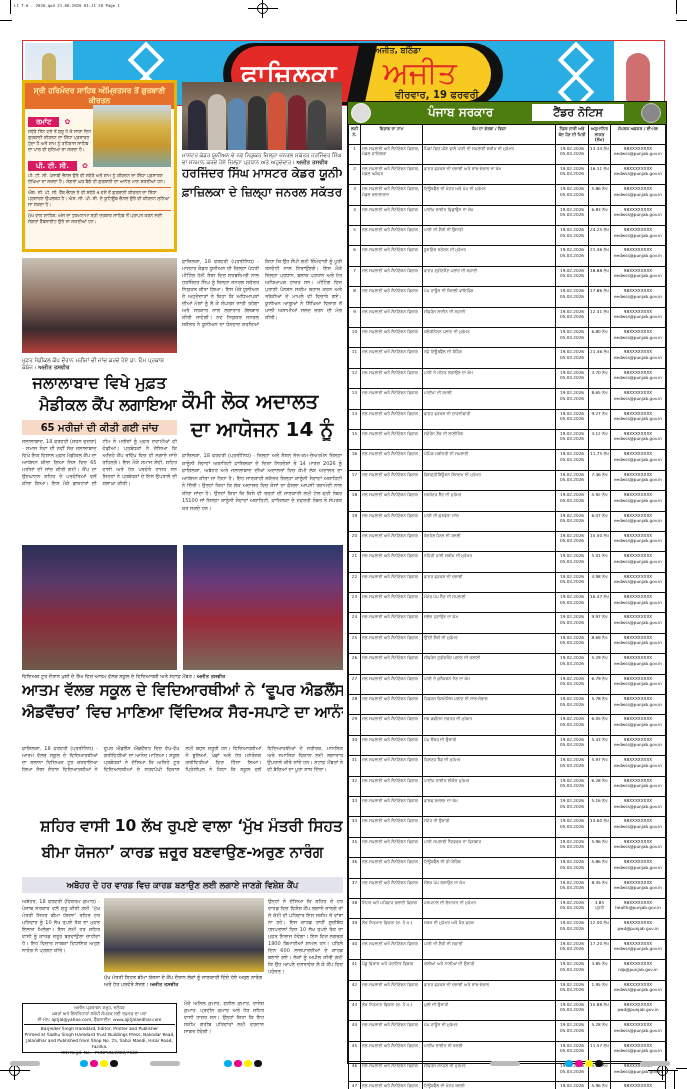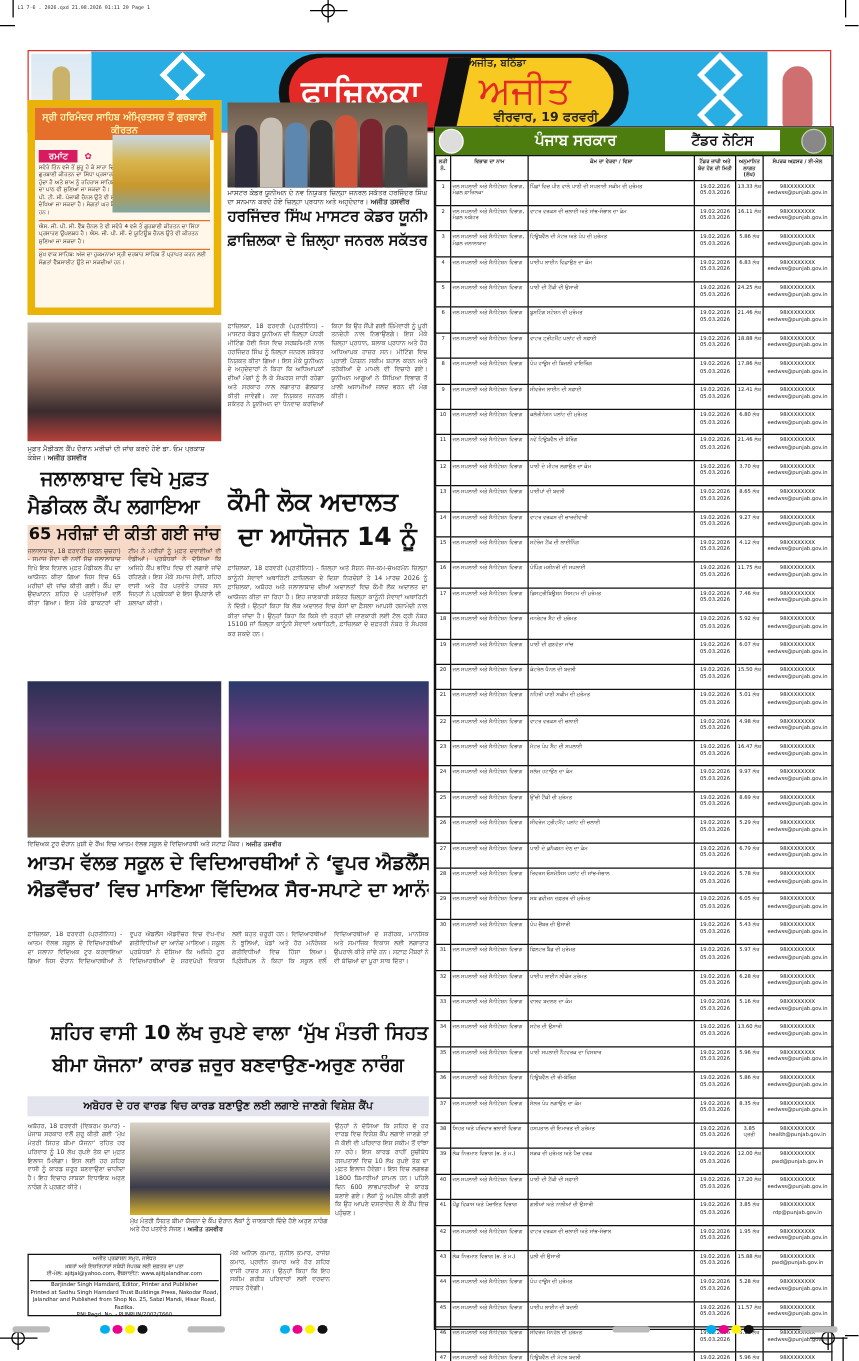--- a/index.html
+++ b/index.html
@@ -30,21 +30,21 @@
 .photo{position:absolute;overflow:hidden}
 .ph-people{background:linear-gradient(180deg,#6b5a4a 0%,#8c7a68 40%,#3e3a3a 100%)}
 .ph-people span{position:absolute;bottom:0;width:18px;border-radius:9px 9px 0 0}
 .caption{position:absolute;font-size:5.5px;line-height:7px;color:#222}
 .body-text{position:absolute;font-size:5px;line-height:7px;color:#333;text-align:justify;overflow:hidden}
 .cols2{column-count:2;column-gap:6px}
 .cols4{column-count:4;column-gap:6px}
 .headline{position:absolute;font-weight:bold;color:#111;line-height:1.15;white-space:nowrap;overflow:hidden}
 .subhead{position:absolute;background:#f7d9c8;font-weight:bold;color:#111;text-align:center;white-space:nowrap;overflow:hidden}
 
-.huk{position:absolute;left:22px;top:80px;width:155px;height:172px;border:6px solid #eab308;background:#fff7ea}
+.huk{position:absolute;left:22px;top:80px;width:155px;height:172px;border:3px solid #eab308;background:#fff7ea}
 .huk-title{background:#e5702c;color:#fff8b0;font-size:7.5px;font-weight:bold;text-align:center;padding:3px 2px}
 .tag{display:inline-block;background:#d81b60;color:#fff;font-size:7px;font-weight:bold;padding:1px 8px;margin:3px 0 2px 3px}
 .huk-img{position:absolute;right:3px;top:22px;width:78px;height:62px;background:linear-gradient(180deg,#c6d8e6 0%,#d8b44a 35%,#c9982d 65%,#7fa6a2 100%)}
 .huk-sep{border-top:1px solid #e5702c;margin:2px 3px}
 
 .tender{position:absolute;left:347px;top:101px;width:320px;height:963px;border:1.5px solid #111;background:#fff}
 .tbar{height:22px;background:#4d7c0f;position:relative}
 .tbar .seal{position:absolute;left:3px;top:1px;width:20px;height:20px;border-radius:50%;background:#ddd;border:1px solid #fff}
 .tbar .govt{position:absolute;left:80px;top:3px;color:#fff;font-size:12px;font-weight:bold}
 .tbar .notice{position:absolute;left:184px;top:2px;width:92px;height:17px;background:#fff;color:#111;font-size:11px;font-weight:bold;text-align:center;line-height:17px}
@@ -103,20 +103,21 @@
     <div class="t-date">ਵੀਰਵਾਰ, 19 ਫਰਵਰੀ 2026</div>
 
   </div>
 </div>
 
 <div class="huk">
   <div class="huk-title">ਸ੍ਰੀ ਹਰਿਮੰਦਰ ਸਾਹਿਬ ਅੰਮ੍ਰਿਤਸਰ ਤੋਂ ਗੁਰਬਾਣੀ ਕੀਰਤਨ</div>
   <div class="huk-img"></div>
   <div><span class="tag">ਰਮਾਂਟ</span> <span style="color:#d81b60;font-size:7px">✿</span></div>
   <div style="width:68px;font-size:4.5px;line-height:6px;padding-left:3px;color:#222">ਸਵੇਰੇ ਤਿੰਨ ਵਜੇ ਤੋਂ ਸ਼ੁਰੂ ਹੋ ਕੇ ਸਾਰਾ ਦਿਨ ਗੁਰਬਾਣੀ ਕੀਰਤਨ ਦਾ ਸਿੱਧਾ ਪ੍ਰਸਾਰਣ ਹੁੰਦਾ ਹੈ ਅਤੇ ਸ਼ਾਮ ਨੂੰ ਰਹਿਰਾਸ ਸਾਹਿਬ ਦਾ ਪਾਠ ਵੀ ਸੁਣਿਆ ਜਾ ਸਕਦਾ ਹੈ।</div>
+  <div><span class="tag">ਪੀ. ਟੀ. ਸੀ.</span> <span style="color:#d81b60;font-size:7px">✿</span></div>
   <div style="font-size:4.5px;line-height:6px;padding:0 3px;color:#222">ਪੀ. ਟੀ. ਸੀ. ਪੰਜਾਬੀ ਚੈਨਲ ਉਤੇ ਵੀ ਸਵੇਰੇ ਅਤੇ ਸ਼ਾਮ ਨੂੰ ਕੀਰਤਨ ਦਾ ਸਿੱਧਾ ਪ੍ਰਸਾਰਣ ਦੇਖਿਆ ਜਾ ਸਕਦਾ ਹੈ। ਸੰਗਤਾਂ ਘਰ ਬੈਠੇ ਹੀ ਗੁਰਬਾਣੀ ਦਾ ਆਨੰਦ ਮਾਣ ਸਕਦੀਆਂ ਹਨ।</div>
   <div class="huk-sep"></div>
   <div style="font-size:4.5px;line-height:6px;padding:0 3px;color:#222">ਐਸ. ਜੀ. ਪੀ. ਸੀ. ਵੈੱਬ ਚੈਨਲ ਤੇ ਵੀ ਸਵੇਰੇ 4 ਵਜੇ ਤੋਂ ਗੁਰਬਾਣੀ ਕੀਰਤਨ ਦਾ ਸਿੱਧਾ ਪ੍ਰਸਾਰਣ ਉਪਲਬਧ ਹੈ। ਐਸ. ਜੀ. ਪੀ. ਸੀ. ਦੇ ਯੂਟਿਊਬ ਚੈਨਲ ਉਤੇ ਵੀ ਕੀਰਤਨ ਸੁਣਿਆ ਜਾ ਸਕਦਾ ਹੈ।</div>
   <div class="huk-sep"></div>
   <div style="font-size:4.5px;line-height:6px;padding:0 3px;color:#222">ਮੁੱਖ ਵਾਕ ਸਾਹਿਬ: ਅੱਜ ਦਾ ਹੁਕਮਨਾਮਾ ਸ੍ਰੀ ਦਰਬਾਰ ਸਾਹਿਬ ਤੋਂ ਪ੍ਰਾਪਤ ਕਰਨ ਲਈ ਸੰਗਤਾਂ ਵੈੱਬਸਾਈਟ ਉਤੇ ਜਾ ਸਕਦੀਆਂ ਹਨ।</div>
 </div>
 
 <div class="photo ph-people" style="left:182px;top:82px;width:160px;height:68px">
   <span style="left:6px;height:50px;background:#2b2b3a"></span>
     <span style="left:26px;height:56px;background:#c8c0b4"></span>
@@ -127,22 +128,22 @@
     <span style="left:126px;height:50px;background:#444"></span>
 </div>
 <div class="caption" style="left:182px;top:152px;width:160px"><span>ਮਾਸਟਰ ਕੇਡਰ ਯੂਨੀਅਨ ਦੇ ਨਵ ਨਿਯੁਕਤ ਜ਼ਿਲ੍ਹਾ ਜਨਰਲ ਸਕੱਤਰ ਹਰਜਿੰਦਰ ਸਿੰਘ ਦਾ ਸਨਮਾਨ ਕਰਦੇ ਹੋਏ ਜ਼ਿਲ੍ਹਾ ਪ੍ਰਧਾਨ ਅਤੇ ਅਹੁਦੇਦਾਰ।</span> <b>ਅਜੀਤ ਤਸਵੀਰ</b></div>
 <div class="headline" style="left:182px;top:167px;width:160px;font-size:12px;text-align:center">ਹਰਜਿੰਦਰ ਸਿੰਘ ਮਾਸਟਰ ਕੇਡਰ ਯੂਨੀਅਨ</div>
 <div class="headline" style="left:182px;top:186px;width:160px;font-size:12px;text-align:center">ਫ਼ਾਜ਼ਿਲਕਾ ਦੇ ਜ਼ਿਲ੍ਹਾ ਜਨਰਲ ਸਕੱਤਰ ਨਿਯੁਕਤ</div>
 <div class="body-text cols2" style="left:182px;top:208px;width:160px;height:180px;padding-top:50px">ਫ਼ਾਜ਼ਿਲਕਾ, 18 ਫਰਵਰੀ (ਪ੍ਰਤੀਨਿਧ) - ਮਾਸਟਰ ਕੇਡਰ ਯੂਨੀਅਨ ਦੀ ਜ਼ਿਲ੍ਹਾ ਪੱਧਰੀ ਮੀਟਿੰਗ ਹੋਈ ਜਿਸ ਵਿਚ ਸਰਬਸੰਮਤੀ ਨਾਲ ਹਰਜਿੰਦਰ ਸਿੰਘ ਨੂੰ ਜ਼ਿਲ੍ਹਾ ਜਨਰਲ ਸਕੱਤਰ ਨਿਯੁਕਤ ਕੀਤਾ ਗਿਆ। ਇਸ ਮੌਕੇ ਯੂਨੀਅਨ ਦੇ ਅਹੁਦੇਦਾਰਾਂ ਨੇ ਕਿਹਾ ਕਿ ਅਧਿਆਪਕਾਂ ਦੀਆਂ ਮੰਗਾਂ ਨੂੰ ਲੈ ਕੇ ਸੰਘਰਸ਼ ਜਾਰੀ ਰਹੇਗਾ ਅਤੇ ਸਰਕਾਰ ਨਾਲ ਲਗਾਤਾਰ ਗੱਲਬਾਤ ਕੀਤੀ ਜਾਵੇਗੀ। ਨਵ ਨਿਯੁਕਤ ਜਨਰਲ ਸਕੱਤਰ ਨੇ ਯੂਨੀਅਨ ਦਾ ਧੰਨਵਾਦ ਕਰਦਿਆਂ ਕਿਹਾ ਕਿ ਉਹ ਸੌਂਪੀ ਗਈ ਜ਼ਿੰਮੇਵਾਰੀ ਨੂੰ ਪੂਰੀ ਤਨਦੇਹੀ ਨਾਲ ਨਿਭਾਉਣਗੇ। ਇਸ ਮੌਕੇ ਜ਼ਿਲ੍ਹਾ ਪ੍ਰਧਾਨ, ਬਲਾਕ ਪ੍ਰਧਾਨ ਅਤੇ ਹੋਰ ਅਧਿਆਪਕ ਹਾਜ਼ਰ ਸਨ। ਮੀਟਿੰਗ ਵਿਚ ਪੁਰਾਣੀ ਪੈਨਸ਼ਨ ਸਕੀਮ ਬਹਾਲ ਕਰਨ ਅਤੇ ਤਰੱਕੀਆਂ ਦੇ ਮਾਮਲੇ ਵੀ ਵਿਚਾਰੇ ਗਏ। ਯੂਨੀਅਨ ਆਗੂਆਂ ਨੇ ਸਿੱਖਿਆ ਵਿਭਾਗ ਤੋਂ ਖ਼ਾਲੀ ਅਸਾਮੀਆਂ ਜਲਦ ਭਰਨ ਦੀ ਮੰਗ ਕੀਤੀ।</div>
 
 <div class="photo" style="left:22px;top:258px;width:155px;height:95px;background:linear-gradient(180deg,#c8c1b5 0%,#8a6d5e 45%,#3a2b2e 75%,#b5403a 100%)"></div>
 <div class="caption" style="left:22px;top:357px;width:155px"><span>ਮੁਫ਼ਤ ਮੈਡੀਕਲ ਕੈਂਪ ਦੌਰਾਨ ਮਰੀਜ਼ਾਂ ਦੀ ਜਾਂਚ ਕਰਦੇ ਹੋਏ ਡਾ. ਓਮ ਪ੍ਰਕਾਸ਼ ਕੰਬੋਜ।</span> <b>ਅਜੀਤ ਤਸਵੀਰ</b></div>
 <div class="headline" style="left:22px;top:374px;width:155px;font-size:16px;text-align:center">ਜਲਾਲਾਬਾਦ ਵਿਖੇ ਮੁਫ਼ਤ</div>
-<div class="headline" style="left:22px;top:396px;width:155px;font-size:16px;text-align:left">ਮੈਡੀਕਲ ਕੈਂਪ ਲਗਾਇਆ</div>
-<div class="subhead" style="left:22px;top:420px;width:155px;height:28px;font-size:13px;line-height:15px">65 ਮਰੀਜ਼ਾਂ ਦੀ ਕੀਤੀ ਗਈ ਜਾਂਚ</div>
+<div class="headline" style="left:22px;top:396px;width:155px;font-size:16px;text-align:right">ਮੈਡੀਕਲ ਕੈਂਪ ਲਗਾਇਆ</div>
+<div class="subhead" style="left:22px;top:420px;width:155px;height:15px;font-size:10px;line-height:15px">65 ਮਰੀਜ਼ਾਂ ਦੀ ਕੀਤੀ ਗਈ ਜਾਂਚ</div>
 <div class="body-text cols2" style="left:22px;top:438px;width:155px;height:102px">ਜਲਾਲਾਬਾਦ, 18 ਫਰਵਰੀ (ਕਰਨ ਚੁਚਰਾ) - ਸਮਾਜ ਸੇਵਾ ਦੀ ਨਵੀਂ ਸੋਚ ਜਲਾਲਾਬਾਦ ਵਿਖੇ ਇਕ ਵਿਸ਼ਾਲ ਮੁਫ਼ਤ ਮੈਡੀਕਲ ਕੈਂਪ ਦਾ ਆਯੋਜਨ ਕੀਤਾ ਗਿਆ ਜਿਸ ਵਿਚ 65 ਮਰੀਜ਼ਾਂ ਦੀ ਜਾਂਚ ਕੀਤੀ ਗਈ। ਕੈਂਪ ਦਾ ਉਦਘਾਟਨ ਸ਼ਹਿਰ ਦੇ ਪਤਵੰਤਿਆਂ ਵਲੋਂ ਕੀਤਾ ਗਿਆ। ਇਸ ਮੌਕੇ ਡਾਕਟਰਾਂ ਦੀ ਟੀਮ ਨੇ ਮਰੀਜ਼ਾਂ ਨੂੰ ਮੁਫ਼ਤ ਦਵਾਈਆਂ ਵੀ ਵੰਡੀਆਂ। ਪ੍ਰਬੰਧਕਾਂ ਨੇ ਦੱਸਿਆ ਕਿ ਅਜਿਹੇ ਕੈਂਪ ਭਵਿੱਖ ਵਿਚ ਵੀ ਲਗਾਏ ਜਾਂਦੇ ਰਹਿਣਗੇ। ਇਸ ਮੌਕੇ ਸਮਾਜ ਸੇਵੀ, ਸ਼ਹਿਰ ਵਾਸੀ ਅਤੇ ਹੋਰ ਪਤਵੰਤੇ ਹਾਜ਼ਰ ਸਨ ਜਿਨ੍ਹਾਂ ਨੇ ਪ੍ਰਬੰਧਕਾਂ ਦੇ ਇਸ ਉਪਰਾਲੇ ਦੀ ਸ਼ਲਾਘਾ ਕੀਤੀ।</div>
 
 <div class="headline" style="left:182px;top:390px;width:160px;font-size:20px;text-align:left">ਕੌਮੀ ਲੋਕ ਅਦਾਲਤ</div>
 <div class="headline" style="left:182px;top:418px;width:160px;font-size:20px;text-align:center">ਦਾ ਆਯੋਜਨ 14 ਨੂੰ</div>
 <div class="body-text" style="left:182px;top:452px;width:160px;height:88px;font-size:5px;line-height:7.5px">ਫ਼ਾਜ਼ਿਲਕਾ, 18 ਫਰਵਰੀ (ਪ੍ਰਤੀਨਿਧ) - ਜ਼ਿਲ੍ਹਾ ਅਤੇ ਸੈਸ਼ਨ ਜੱਜ-ਕਮ-ਚੇਅਰਮੈਨ ਜ਼ਿਲ੍ਹਾ ਕਾਨੂੰਨੀ ਸੇਵਾਵਾਂ ਅਥਾਰਿਟੀ ਫ਼ਾਜ਼ਿਲਕਾ ਦੇ ਦਿਸ਼ਾ ਨਿਰਦੇਸ਼ਾਂ ਤੇ 14 ਮਾਰਚ 2026 ਨੂੰ ਫ਼ਾਜ਼ਿਲਕਾ, ਅਬੋਹਰ ਅਤੇ ਜਲਾਲਾਬਾਦ ਦੀਆਂ ਅਦਾਲਤਾਂ ਵਿਚ ਕੌਮੀ ਲੋਕ ਅਦਾਲਤ ਦਾ ਆਯੋਜਨ ਕੀਤਾ ਜਾ ਰਿਹਾ ਹੈ। ਇਹ ਜਾਣਕਾਰੀ ਸਕੱਤਰ ਜ਼ਿਲ੍ਹਾ ਕਾਨੂੰਨੀ ਸੇਵਾਵਾਂ ਅਥਾਰਿਟੀ ਨੇ ਦਿੱਤੀ। ਉਨ੍ਹਾਂ ਕਿਹਾ ਕਿ ਲੋਕ ਅਦਾਲਤ ਵਿਚ ਕੇਸਾਂ ਦਾ ਫ਼ੈਸਲਾ ਆਪਸੀ ਰਜ਼ਾਮੰਦੀ ਨਾਲ ਕੀਤਾ ਜਾਂਦਾ ਹੈ। ਉਨ੍ਹਾਂ ਕਿਹਾ ਕਿ ਕਿਸੇ ਵੀ ਤਰ੍ਹਾਂ ਦੀ ਜਾਣਕਾਰੀ ਲਈ ਟੋਲ ਫ੍ਰੀ ਨੰਬਰ 15100 ਜਾਂ ਜ਼ਿਲ੍ਹਾ ਕਾਨੂੰਨੀ ਸੇਵਾਵਾਂ ਅਥਾਰਿਟੀ, ਫ਼ਾਜ਼ਿਲਕਾ ਦੇ ਦਫ਼ਤਰੀ ਨੰਬਰ ਤੇ ਸੰਪਰਕ ਕਰ ਸਕਦੇ ਹਨ।</div>
 
 <div class="photo" style="left:22px;top:545px;width:155px;height:125px;background:linear-gradient(180deg,#2a3055 0%,#5a3a6a 30%,#8a2a3a 60%,#6f5a4a 100%)"></div>
 <div class="photo" style="left:183px;top:545px;width:160px;height:125px;background:linear-gradient(180deg,#2a3a6a 0%,#6a3a7a 30%,#9a2a3a 60%,#7a6a5a 100%)"></div>
 <div class="caption" style="left:22px;top:673px;width:321px;font-size:5px"><span>ਵਿਦਿਅਕ ਟੂਰ ਦੌਰਾਨ ਖ਼ੁਸ਼ੀ ਦੇ ਰੌਂਅ ਵਿਚ ਆਤਮ ਵੱਲਭ ਸਕੂਲ ਦੇ ਵਿਦਿਆਰਥੀ ਅਤੇ ਸਟਾਫ਼ ਮੈਂਬਰ।</span> <b>ਅਜੀਤ ਤਸਵੀਰ</b></div>
 <div class="headline" style="left:22px;top:682px;width:321px;font-size:15.5px;text-align:center">ਆਤਮ ਵੱਲਭ ਸਕੂਲ ਦੇ ਵਿਦਿਆਰਥੀਆਂ ਨੇ ‘ਵੂਪਰ ਐਡਲੈਂਸ</div>

